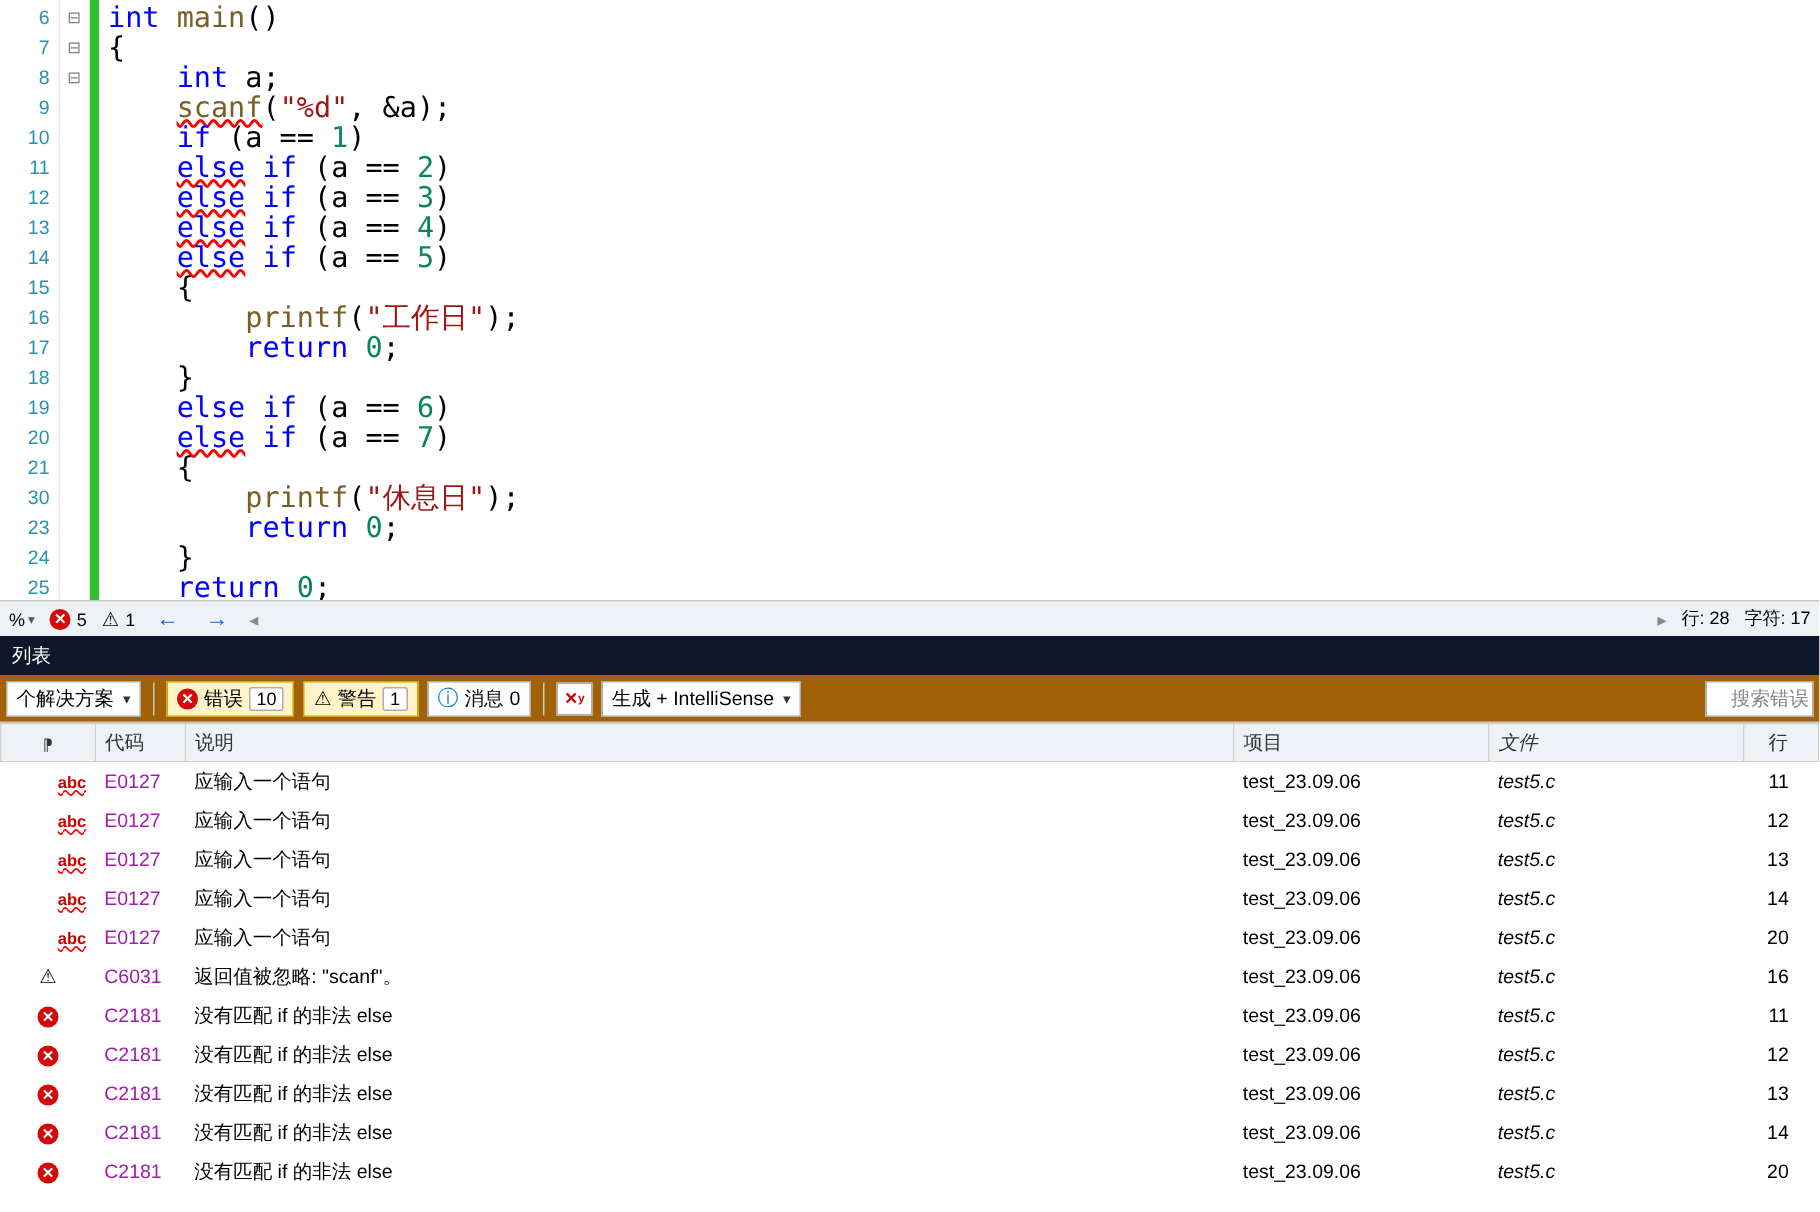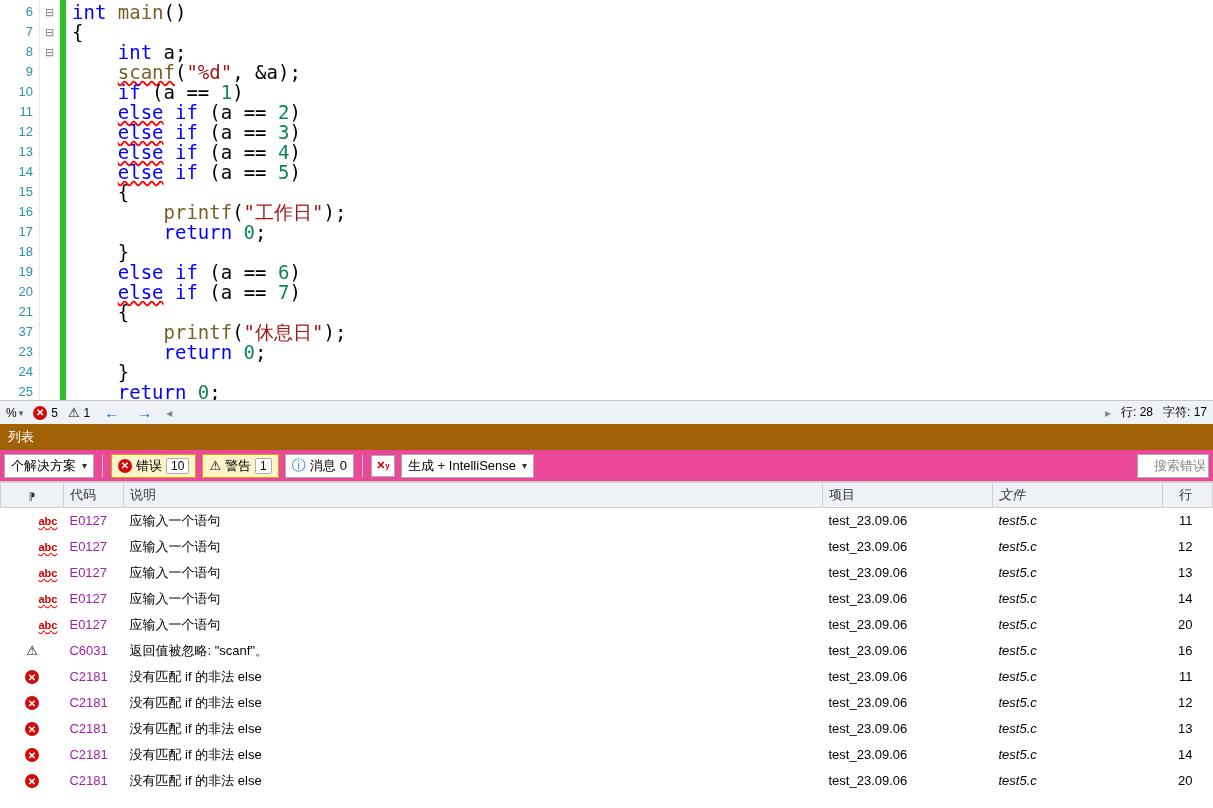--- a/index.html
+++ b/index.html
@@ -24,24 +24,24 @@
   .status { flex: 0 0 24px; background: #eef1f6; display:flex; align-items:center; padding: 0 6px; font-size:12px; gap:10px; border-top:1px solid #c8c8c8; }
   .status .seg { display:flex; align-items:center; gap:4px; }
   .status .spacer { flex:1; }
   .dd { display:flex; align-items:center; }
   .dd::after { content:"▾"; font-size:9px; margin-left:2px; color:#555; }
   .ico-err { color:#fff; background:#d20a0a; border-radius:50%; width:14px; height:14px; display:inline-flex; align-items:center; justify-content:center; font-size:10px; font-weight:bold; }
   .ico-warn{ color:#000; font-size:13px; }
   .arrow { color:#0a64c8; font-size:15px; padding:0 4px; }
 
   
-  .panel-title { flex:0 0 26px; background:#a16207; color:#fff; padding:4px 8px; font-size:13px; }
-
-  
-  .filter { flex:0 0 32px; background:#ec4899; display:flex; align-items:center; padding:3px 4px; gap:6px; font-size:13px; border-bottom:1px solid #c8c8c8; }
+  .panel-title { flex:0 0 26px; background:#0f172a; color:#fff; padding:4px 8px; font-size:13px; }
+
+  
+  .filter { flex:0 0 32px; background:#a16207; display:flex; align-items:center; padding:3px 4px; gap:6px; font-size:13px; border-bottom:1px solid #c8c8c8; }
   .filter .combo { background:#fff; border:1px solid #adadad; padding:2px 6px; display:flex; align-items:center; }
   .filter .combo::after{ content:"▾"; font-size:10px; margin-left:6px; color:#333; }
   .filter .btn { background:#fdfdfd; border:1px solid #adadad; padding:2px 6px; display:flex; align-items:center; gap:4px; }
   .filter .btn.active { background:#fff3c9; border-color:#d4a600; }
   .filter .btn .cnt { background:#fff; border:1px solid #adadad; padding:0 4px; font-size:12px; border-radius:2px; }
   .filter .sep { width:1px; height:22px; background:#c8c8c8; margin:0 2px; }
   .filter .icbtn { background:#fff; border:1px solid #adadad; width:24px; height:22px; display:flex; align-items:center; justify-content:center; color:#c00; font-weight:bold; font-size:11px; }
   .filter .spacer { flex:1; }
   .filter .search { background:#fff; border:1px solid #adadad; padding:2px 16px; color:#888; width:72px; overflow:hidden; white-space:nowrap; }
   .ico-info { color:#1a7fd4; font-size:14px; }
@@ -76,21 +76,21 @@
         <div>12</div>
         <div>13</div>
         <div>14</div>
         <div>15</div>
         <div>16</div>
         <div>17</div>
         <div>18</div>
         <div>19</div>
         <div>20</div>
         <div>21</div>
-        <div>37</div>
+        <div>30</div>
         <div>23</div>
         <div>24</div>
         <div>25</div>
       </div>
     <div class="fold" id="fold">
         <div class="box">⊟</div>
         <div class="box"></div>
         <div class="box"></div>
         <div class="box"></div>
         <div class="box"></div>

